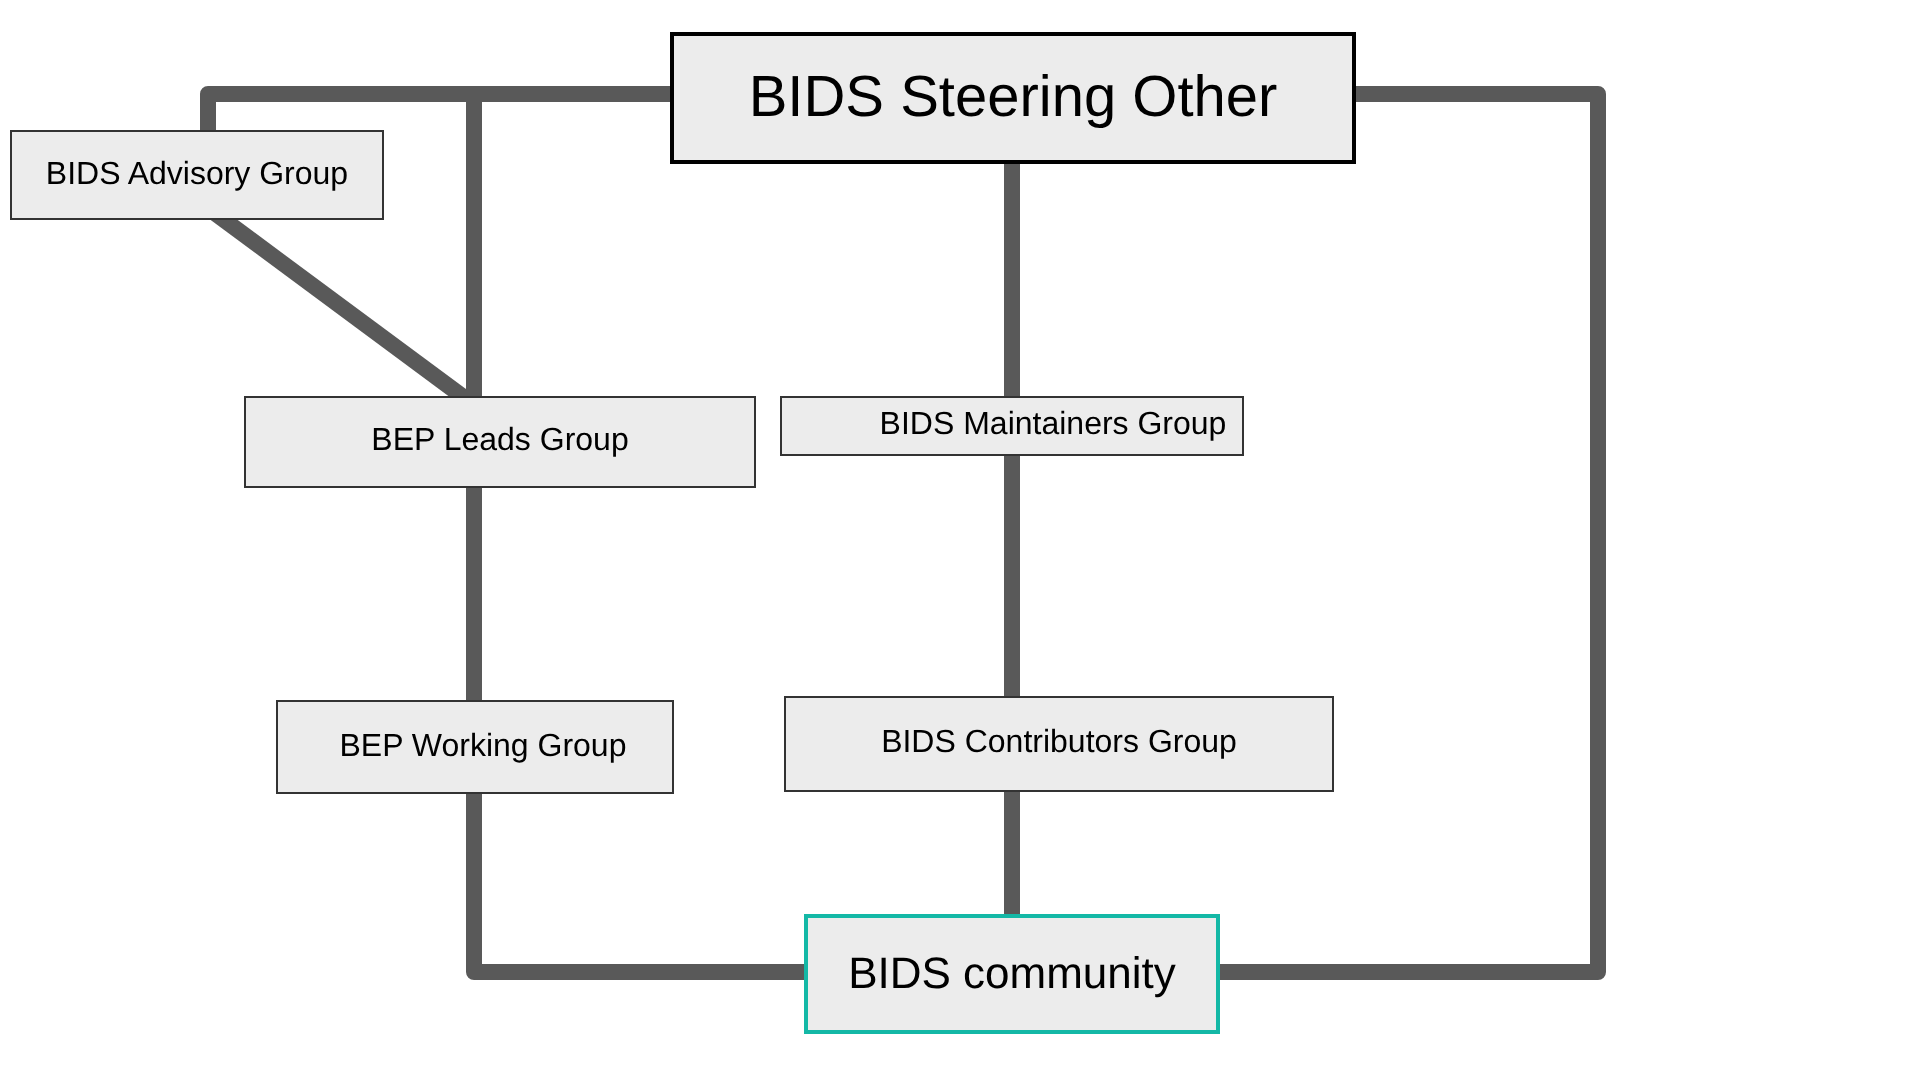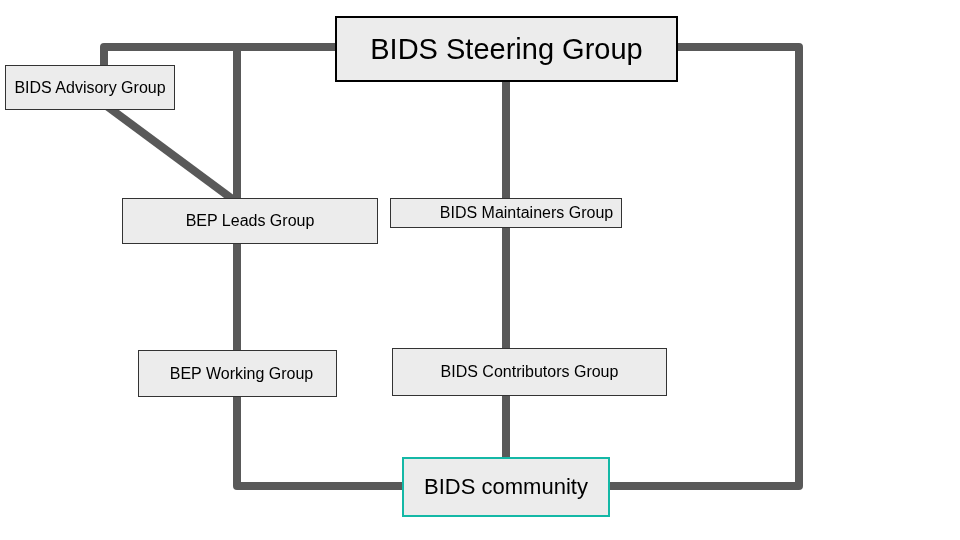--- a/index.html
+++ b/index.html
@@ -62,24 +62,24 @@
     <polyline points="237,47 237,205"></polyline>
 
     <polyline points="237,241 237,486 403,486"></polyline>
 
     <polyline points="506,80 506,460"></polyline>
 
     <polyline points="678,47 799,47 799,486 609,486"></polyline>
   </svg>
 
   <div class="node node--steering" style="left:335px; top:16px; width:343px; height:66px;">
-    <span>BIDS Steering Group</span>
+    <span>BIDS Steering Other</span>
   </div>
 
-  <div class="node" style="left:5px; top:65px; width:170px; height:45px;">
+  <div class="node" style="left:5px; top:65px; width:187px; height:45px;">
     <span>BIDS Advisory Group</span>
   </div>
 
   <div class="node" style="left:122px; top:198px; width:256px; height:46px;">
     <span>BEP Leads Group</span>
   </div>
 
   <div class="node" style="left:390px; top:198px; width:232px; height:30px;padding-left:47px;">
     <span>BIDS Maintainers Group</span>
   </div>

